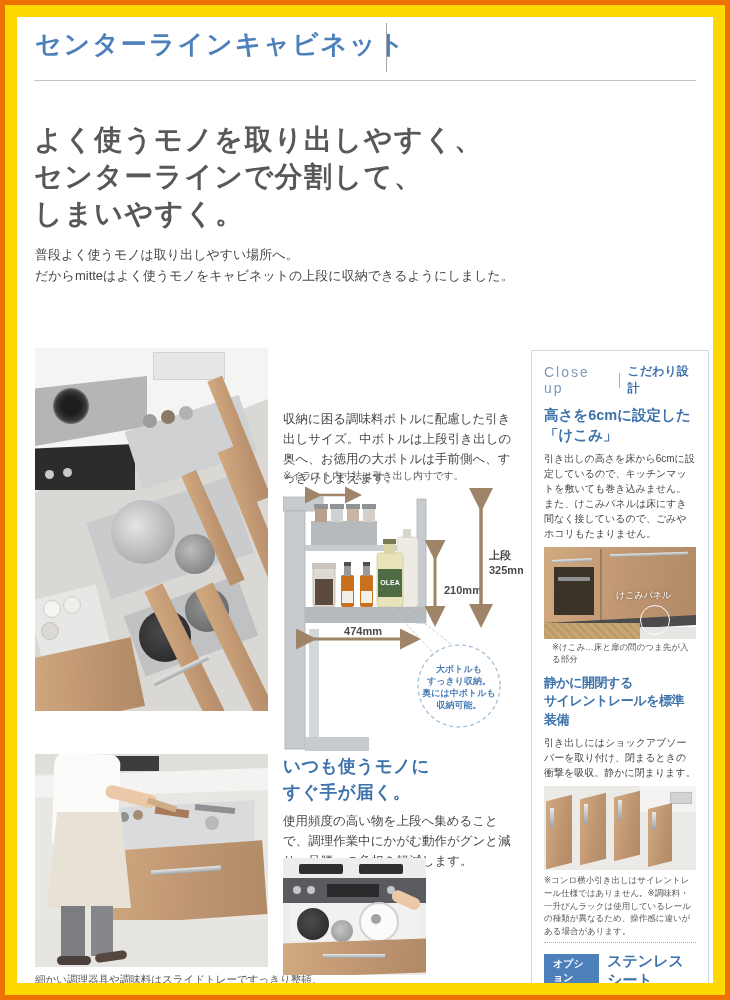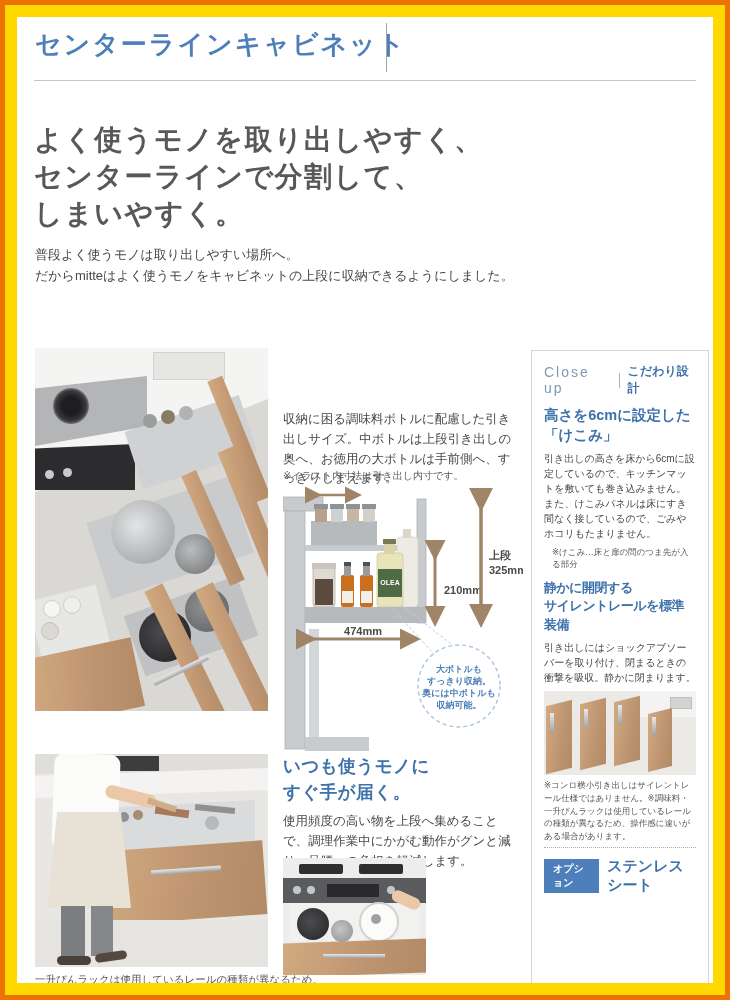--- a/index.html
+++ b/index.html
@@ -198,21 +198,21 @@
 
     <div class="abs" style="left:18px;top:0px;width:66px;height:96px;border-radius:10px;background:#fbfbfa;transform:rotate(2deg);"></div>
     <div class="abs skin" style="left:70px;top:36px;width:52px;height:13px;border-radius:6px;transform:rotate(14deg);"></div>
     <div class="abs" style="left:112px;top:48px;width:30px;height:6px;background:#cdae87;transform:rotate(18deg);"></div>
     <div class="abs" style="left:12px;top:58px;width:84px;height:96px;background:#e8e2d6;clip-path:polygon(12% 0,88% 0,100% 100%,0 100%);"></div>
     <div class="abs" style="left:26px;top:152px;width:24px;height:54px;background:#7b7d80;"></div>
     <div class="abs" style="left:56px;top:152px;width:22px;height:50px;background:#85878a;"></div>
     <div class="abs" style="left:22px;top:202px;width:34px;height:9px;border-radius:5px;background:#4a3f3a;"></div>
     <div class="abs" style="left:60px;top:198px;width:32px;height:9px;border-radius:5px;background:#55483f;transform:rotate(-8deg);"></div>
   </div>
-  <div class="abs caption" style="left:18px;top:956px;">一升びんラックは使用しているレールの種類が異なるため。</div>
+  <div class="abs caption" style="left:18px;top:956px;">細かい調理器具や調味料はスライドトレーですっきり整頓。</div>
 
   <div class="abs mid-h" style="top:737px;">
     <div>いつも使うモノに</div>
     <div>すぐ手が届く。</div>
   </div>
   <div class="abs mid-body" style="top:795px;">使用頻度の高い物を上段へ集めることで、調理作業中にかがむ動作がグンと減り、足腰への負担を軽減します。</div>
 
   <div class="abs photo" style="left:266px;top:841px;width:143px;height:117px;background:#ededeb;">
     <div class="abs" style="left:16px;top:6px;width:44px;height:10px;background:#2f2f31;border-radius:2px;"></div>
     <div class="abs" style="left:76px;top:6px;width:44px;height:10px;background:#2f2f31;border-radius:2px;"></div>
@@ -237,20 +237,33 @@
       <span class="cu-vdiv"></span>
       <span class="cu-tag">こだわり設計</span>
     </div>
 
     <div class="cu-h">
       <div>高さを6cmに設定した</div>
       <div>「けこみ」</div>
     </div>
     <div class="cu-body">引き出しの高さを床から6cmに設定しているので、キッチンマットを敷いても巻き込みません。また、けこみパネルは床にすき間なく接しているので、ごみやホコリもたまりません。</div>
 
+    <div class="cu-photo" style="height:92px;">
+      <div class="abs wood" style="left:0;top:0;width:152px;height:78px;transform:skewY(-3deg);transform-origin:left top;"></div>
+      <div class="abs" style="left:56px;top:2px;width:2px;height:76px;background:#9b8164;transform:skewY(-3deg);"></div>
+      <div class="abs handle" style="left:8px;top:12px;width:40px;height:3px;transform:rotate(-3deg);"></div>
+      <div class="abs handle" style="left:66px;top:6px;width:78px;height:3px;transform:rotate(-2deg);"></div>
+      <div class="abs" style="left:10px;top:20px;width:40px;height:48px;background:#3c3328;"></div>
+      <div class="abs" style="left:14px;top:30px;width:32px;height:4px;background:#8f8f91;"></div>
+      <div class="abs" style="left:0;top:72px;width:152px;height:10px;background:#4c4c4e;transform:skewY(-3deg);"></div>
+      <div class="abs" style="left:0;top:76px;width:96px;height:16px;background:repeating-linear-gradient(45deg,#c8a671 0 3px,#bd9b66 3px 6px);"></div>
+      <div class="abs" style="left:96px;top:80px;width:56px;height:12px;background:#e8e6e3;"></div>
+      <div class="abs" style="left:96px;top:58px;width:28px;height:28px;border:1.5px solid #ffffff;border-radius:50%;"></div>
+      <div class="abs" style="left:72px;top:42px;font-size:9px;color:#ffffff;text-shadow:0 0 3px rgba(0,0,0,.5);">けこみパネル</div>
+    </div>
     <div class="cu-capt">※けこみ…床と扉の間のつま先が入る部分</div>
 
     <div class="cu-h2">
       <div>静かに開閉する</div>
       <div>サイレントレールを標準装備</div>
     </div>
     <div class="cu-body">引き出しにはショックアブソーバーを取り付け、閉まるときの衝撃を吸収。静かに閉まります。</div>
 
     <div class="cu-photo" style="height:84px;background:#eceae7;">
       <div class="abs" style="left:96px;top:0;width:56px;height:26px;background:#f4f3f1;"></div>

